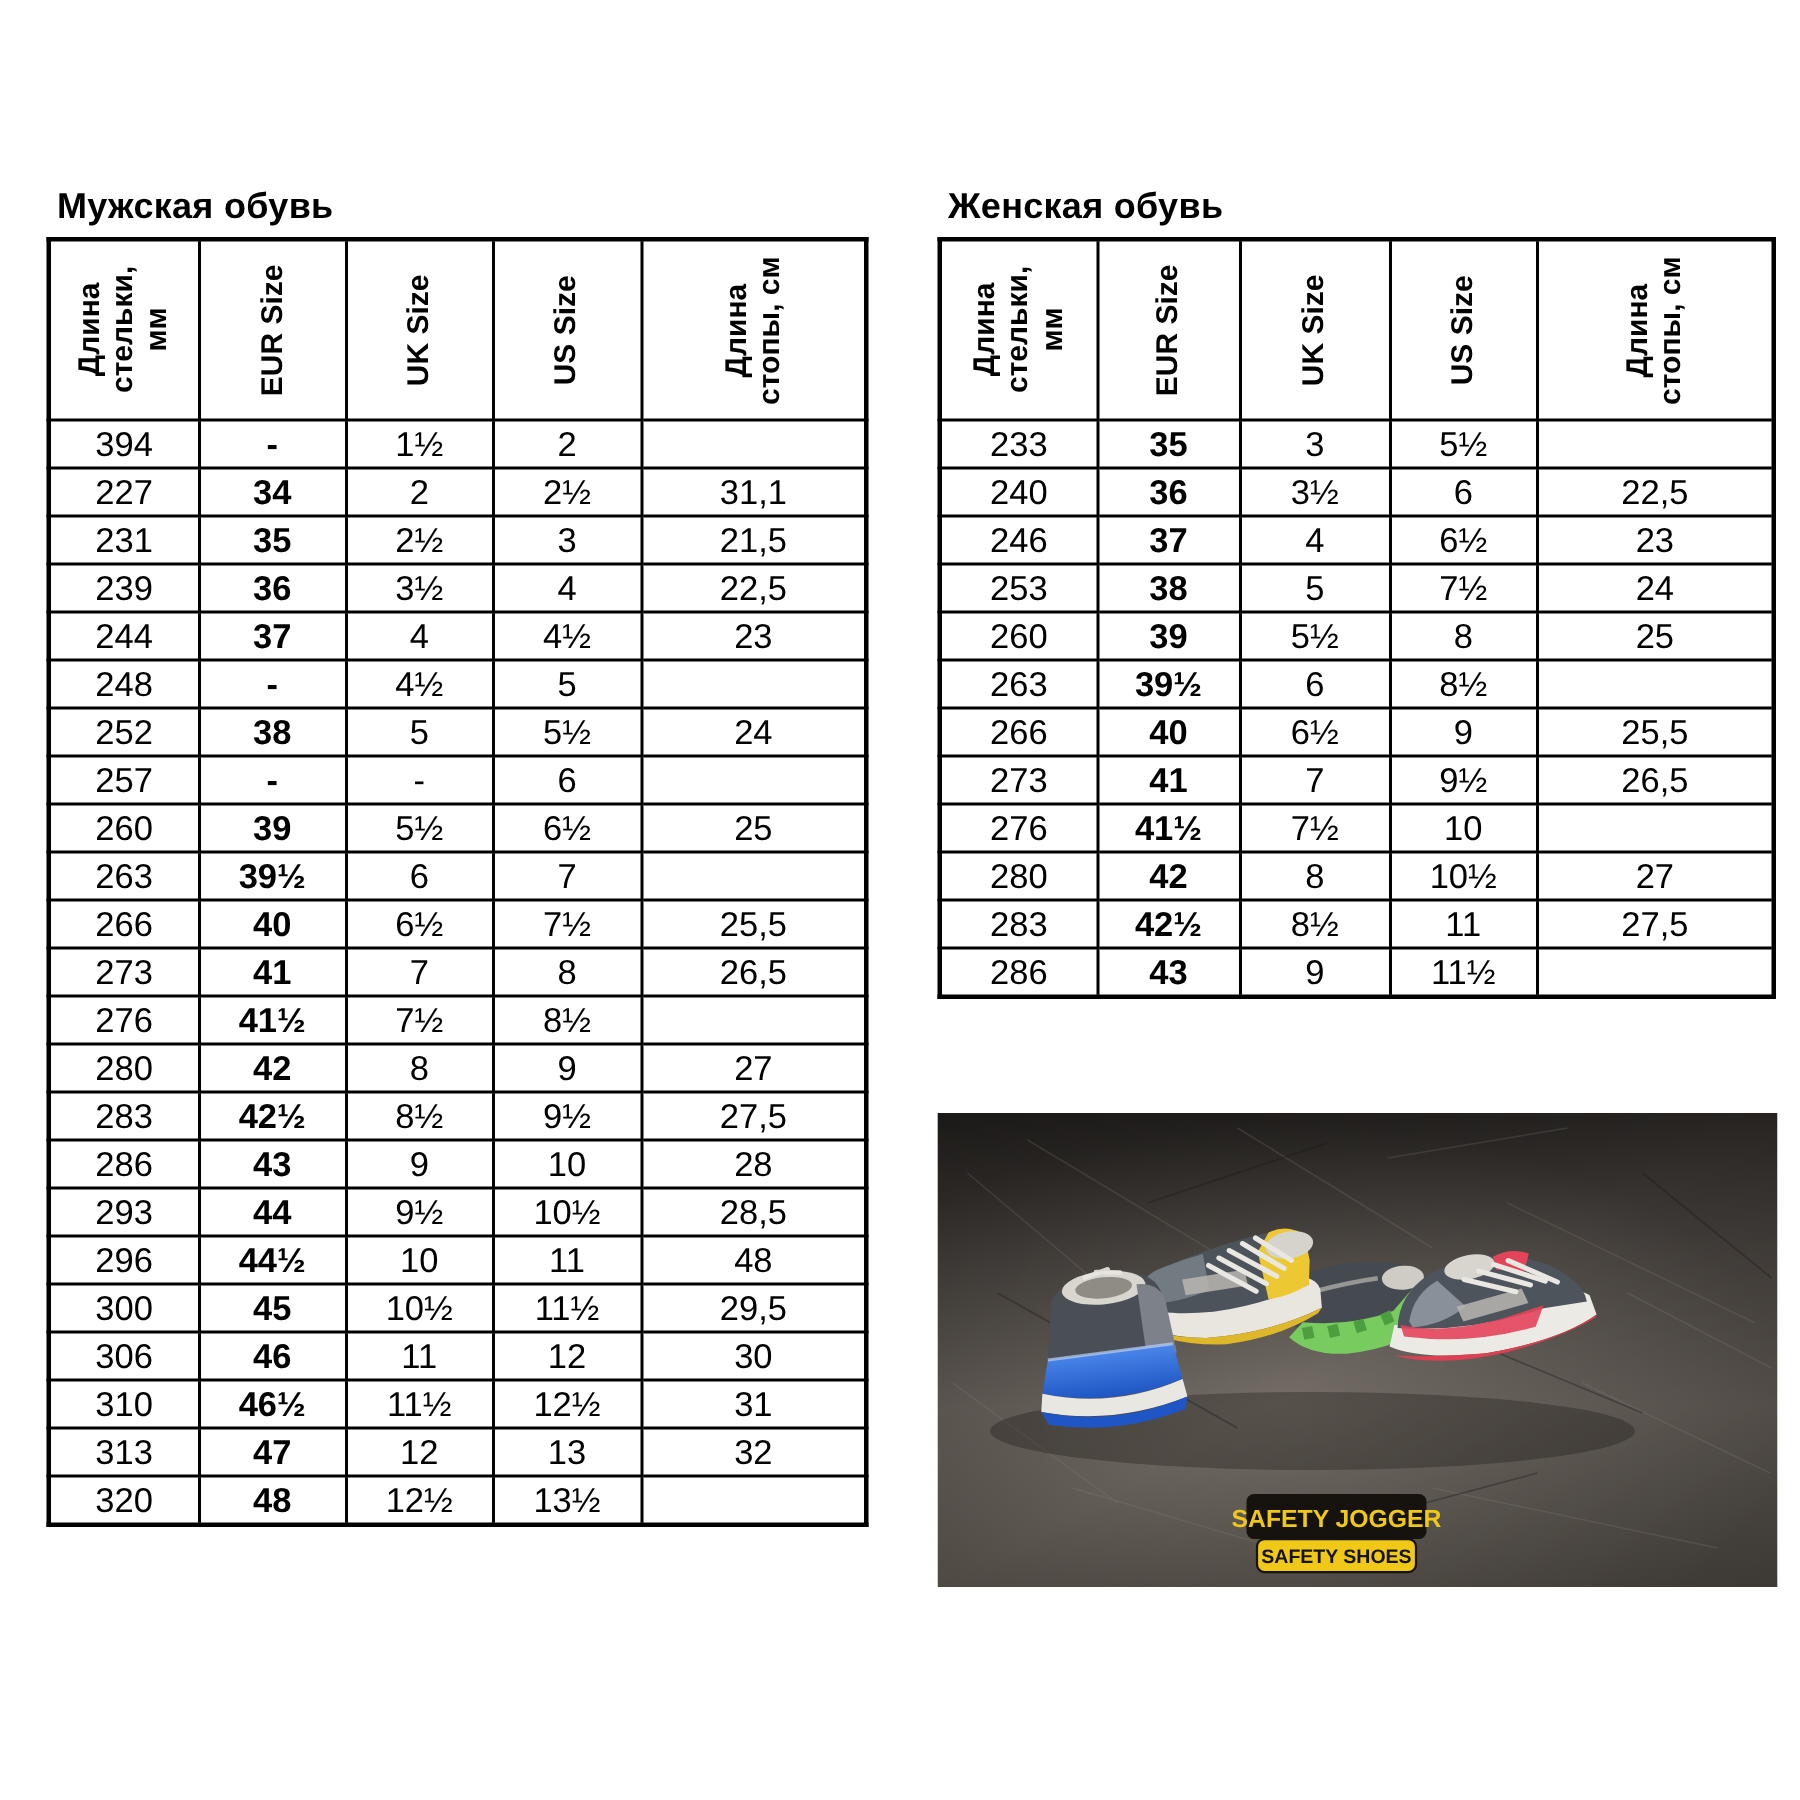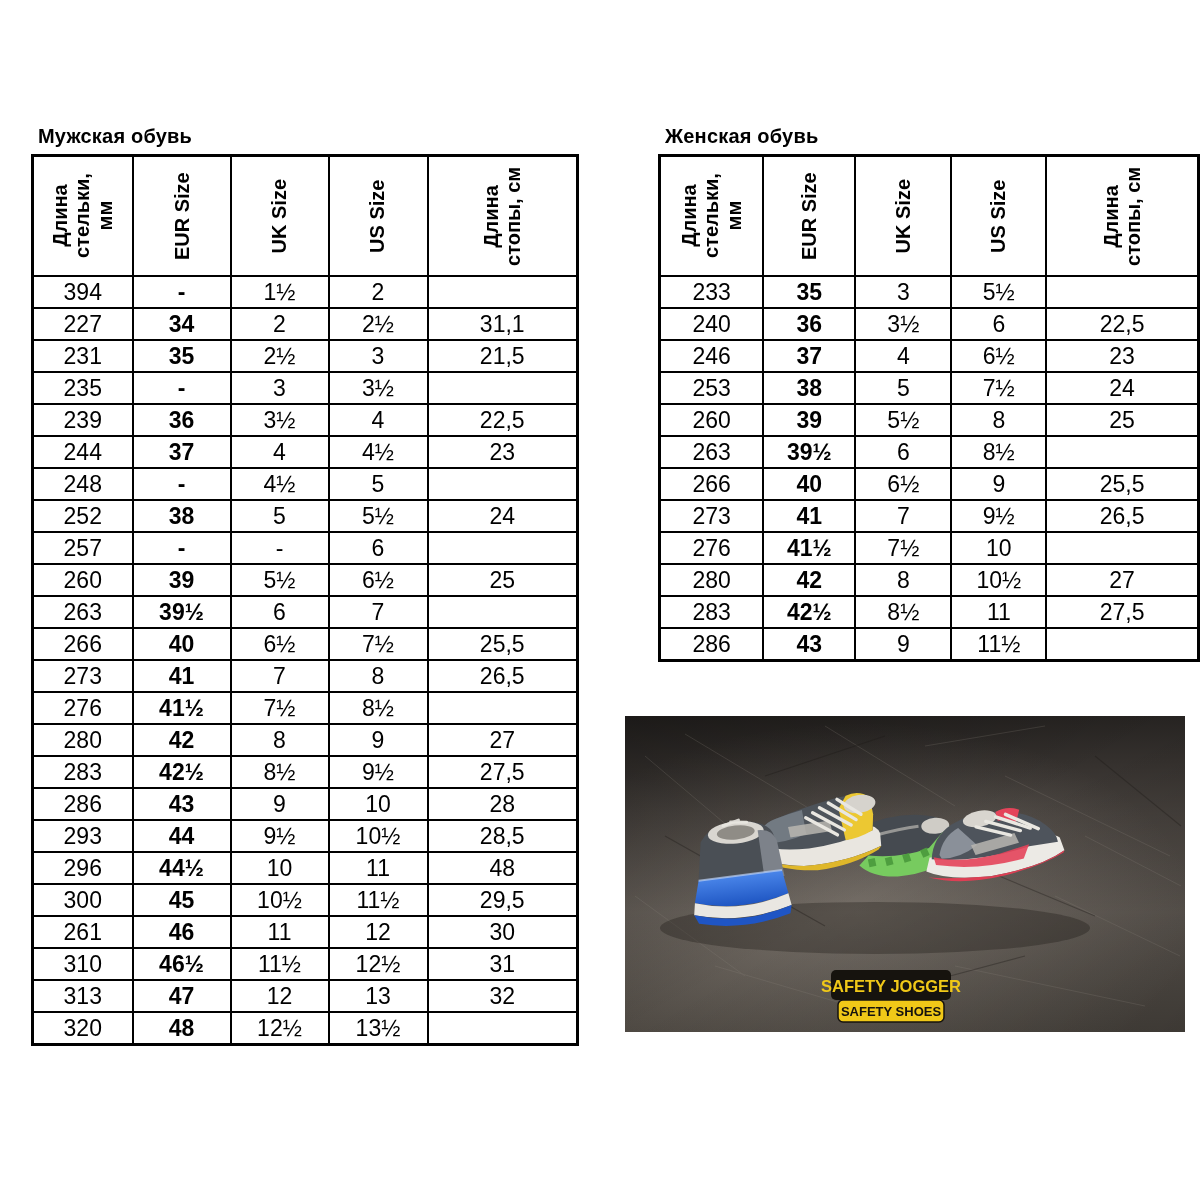--- a/index.html
+++ b/index.html
@@ -2,33 +2,33 @@
 <html><head>
 <meta charset="utf-8">
 <style>
   html,body{margin:0;padding:0;}
   body{
     width:1200px;height:1200px;background:#ffffff;position:relative;overflow:hidden;
     font-family:"Liberation Sans",sans-serif;color:#000;
   }
   .section{position:absolute;top:126px;}
   .section.men{left:31px;}
-  .section.women{left:658px;}
-  .tbl-title{font-size:20px;font-weight:bold;line-height:1;margin:0 0 8px 7px;letter-spacing:0.2px;}
+  .section.women{left:625px;}
+  .tbl-title{font-size:24px;font-weight:bold;line-height:1;margin:0 0 8px 7px;letter-spacing:0.2px;}
   table.size-table{border-collapse:collapse;table-layout:fixed;border:3px solid #000;}
   .size-table th,.size-table td{border:2px solid #000;text-align:center;vertical-align:middle;padding:0;overflow:hidden;}
   .size-table thead th{height:118px;background:#fff;}
   .size-table td{height:30px;font-size:23px;line-height:1;white-space:nowrap;}
   .size-table td.eur{font-weight:bold;}
   .vtext{
     display:inline-block;transform:rotate(-90deg);
     white-space:pre-line;text-align:center;
     font-size:20px;font-weight:bold;line-height:1.12;
   }
-  .photo{position:absolute;left:625px;top:716px;width:560px;height:316px;}
+  .photo{position:absolute;left:625px;top:742px;width:560px;height:316px;}
   .photo svg{display:block;width:100%;height:100%;}
   svg text{font-family:"Liberation Sans",sans-serif;}
 </style>
 </head>
 <body>
 
 <div class="section men">
   <h2 class="tbl-title">Мужская обувь</h2>
   <table class="size-table">
     <colgroup>
@@ -66,27 +66,20 @@
           <td class="foot">31,1</td>
         </tr>
         <tr>
           <td class="len">231</td>
           <td class="eur">35</td>
           <td class="uk">2½</td>
           <td class="us">3</td>
           <td class="foot">21,5</td>
         </tr>
         <tr>
-          <td class="len">235</td>
-          <td class="eur">-</td>
-          <td class="uk">3</td>
-          <td class="us">3½</td>
-          <td class="foot"></td>
-        </tr>
-        <tr>
           <td class="len">239</td>
           <td class="eur">36</td>
           <td class="uk">3½</td>
           <td class="us">4</td>
           <td class="foot">22,5</td>
         </tr>
         <tr>
           <td class="len">244</td>
           <td class="eur">37</td>
           <td class="uk">4</td>
@@ -185,21 +178,21 @@
           <td class="foot">48</td>
         </tr>
         <tr>
           <td class="len">300</td>
           <td class="eur">45</td>
           <td class="uk">10½</td>
           <td class="us">11½</td>
           <td class="foot">29,5</td>
         </tr>
         <tr>
-          <td class="len">261</td>
+          <td class="len">306</td>
           <td class="eur">46</td>
           <td class="uk">11</td>
           <td class="us">12</td>
           <td class="foot">30</td>
         </tr>
         <tr>
           <td class="len">310</td>
           <td class="eur">46½</td>
           <td class="uk">11½</td>
           <td class="us">12½</td>

